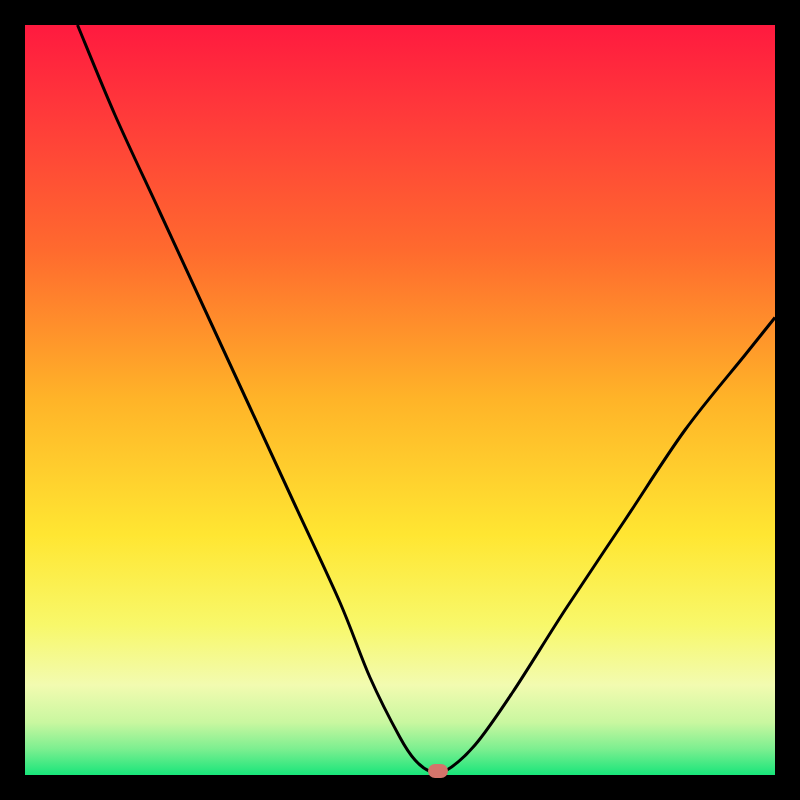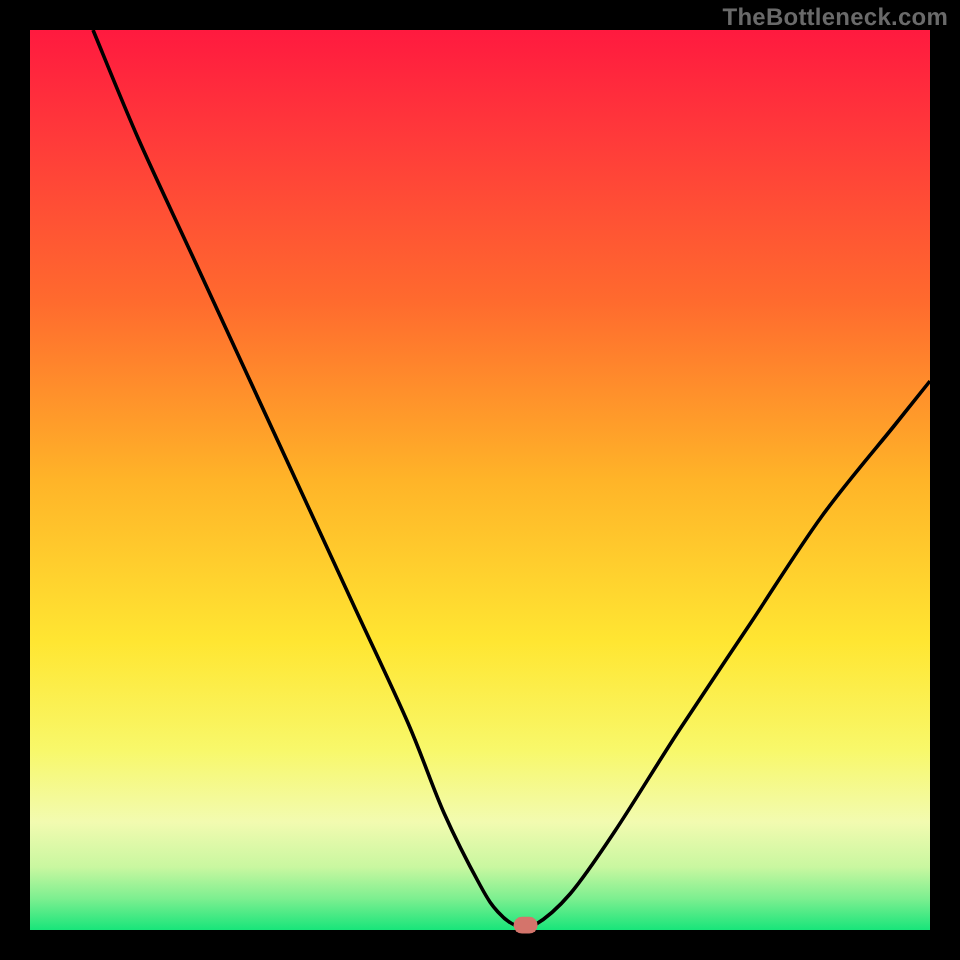--- a/index.html
+++ b/index.html
@@ -59,14 +59,13 @@
 
   <div class="plot-area" id="plot-area" style="background: linear-gradient(rgb(255, 26, 63) 0%, rgb(255, 58, 58) 12%, rgb(255, 106, 46) 30%, rgb(255, 180, 40) 50%, rgb(255, 230, 50) 68%, rgb(248, 248, 106) 80%, rgb(242, 251, 176) 88%, rgb(201, 247, 160) 93%, rgb(125, 239, 144) 96.5%, rgb(24, 229, 122) 100%);">
 
     <svg class="curve" id="curve-svg" viewBox="0 0 750 750" preserveAspectRatio="none">
       <path id="curve-path" d="M 52.5 0.0 C 58.8 15.0, 76.3 58.8, 90.0 90.0 C 103.8 121.3, 120.0 155.0, 135.0 187.5 C 150.0 220.0, 165.0 252.5, 180.0 285.0 C 195.0 317.5, 210.0 350.0, 225.0 382.5 C 240.0 415.0, 255.0 447.5, 270.0 480.0 C 285.0 512.5, 302.5 548.8, 315.0 577.5 C 327.5 606.3, 335.0 630.0, 345.0 652.5 C 355.0 675.0, 367.5 698.8, 375.0 712.5 C 382.5 726.3, 385.0 729.4, 390.0 735.0 C 395.0 740.6, 400.0 744.4, 405.0 746.3 C 410.0 748.1, 412.5 750.6, 420.0 746.3 C 427.5 741.9, 438.8 733.1, 450.0 720.0 C 461.3 706.9, 472.5 690.0, 487.5 667.5 C 502.5 645.0, 521.3 613.8, 540.0 585.0 C 558.8 556.3, 580.0 525.0, 600.0 495.0 C 620.0 465.0, 640.0 432.5, 660.0 405.0 C 680.0 377.5, 705.0 348.7, 720.0 330.0 C 735.0 311.2, 745.0 298.8, 750.0 292.5" fill="none" stroke-width="3" stroke="#000000"></path>
     </svg>
 
     <div class="marker" id="marker" style="left: 412.5px; top: 746.25px; background: rgb(212, 116, 107);"></div>
   </div>
 
-  <div class="watermark">TheBottleneck.com</div>
 </div>
 
 </body></html>

